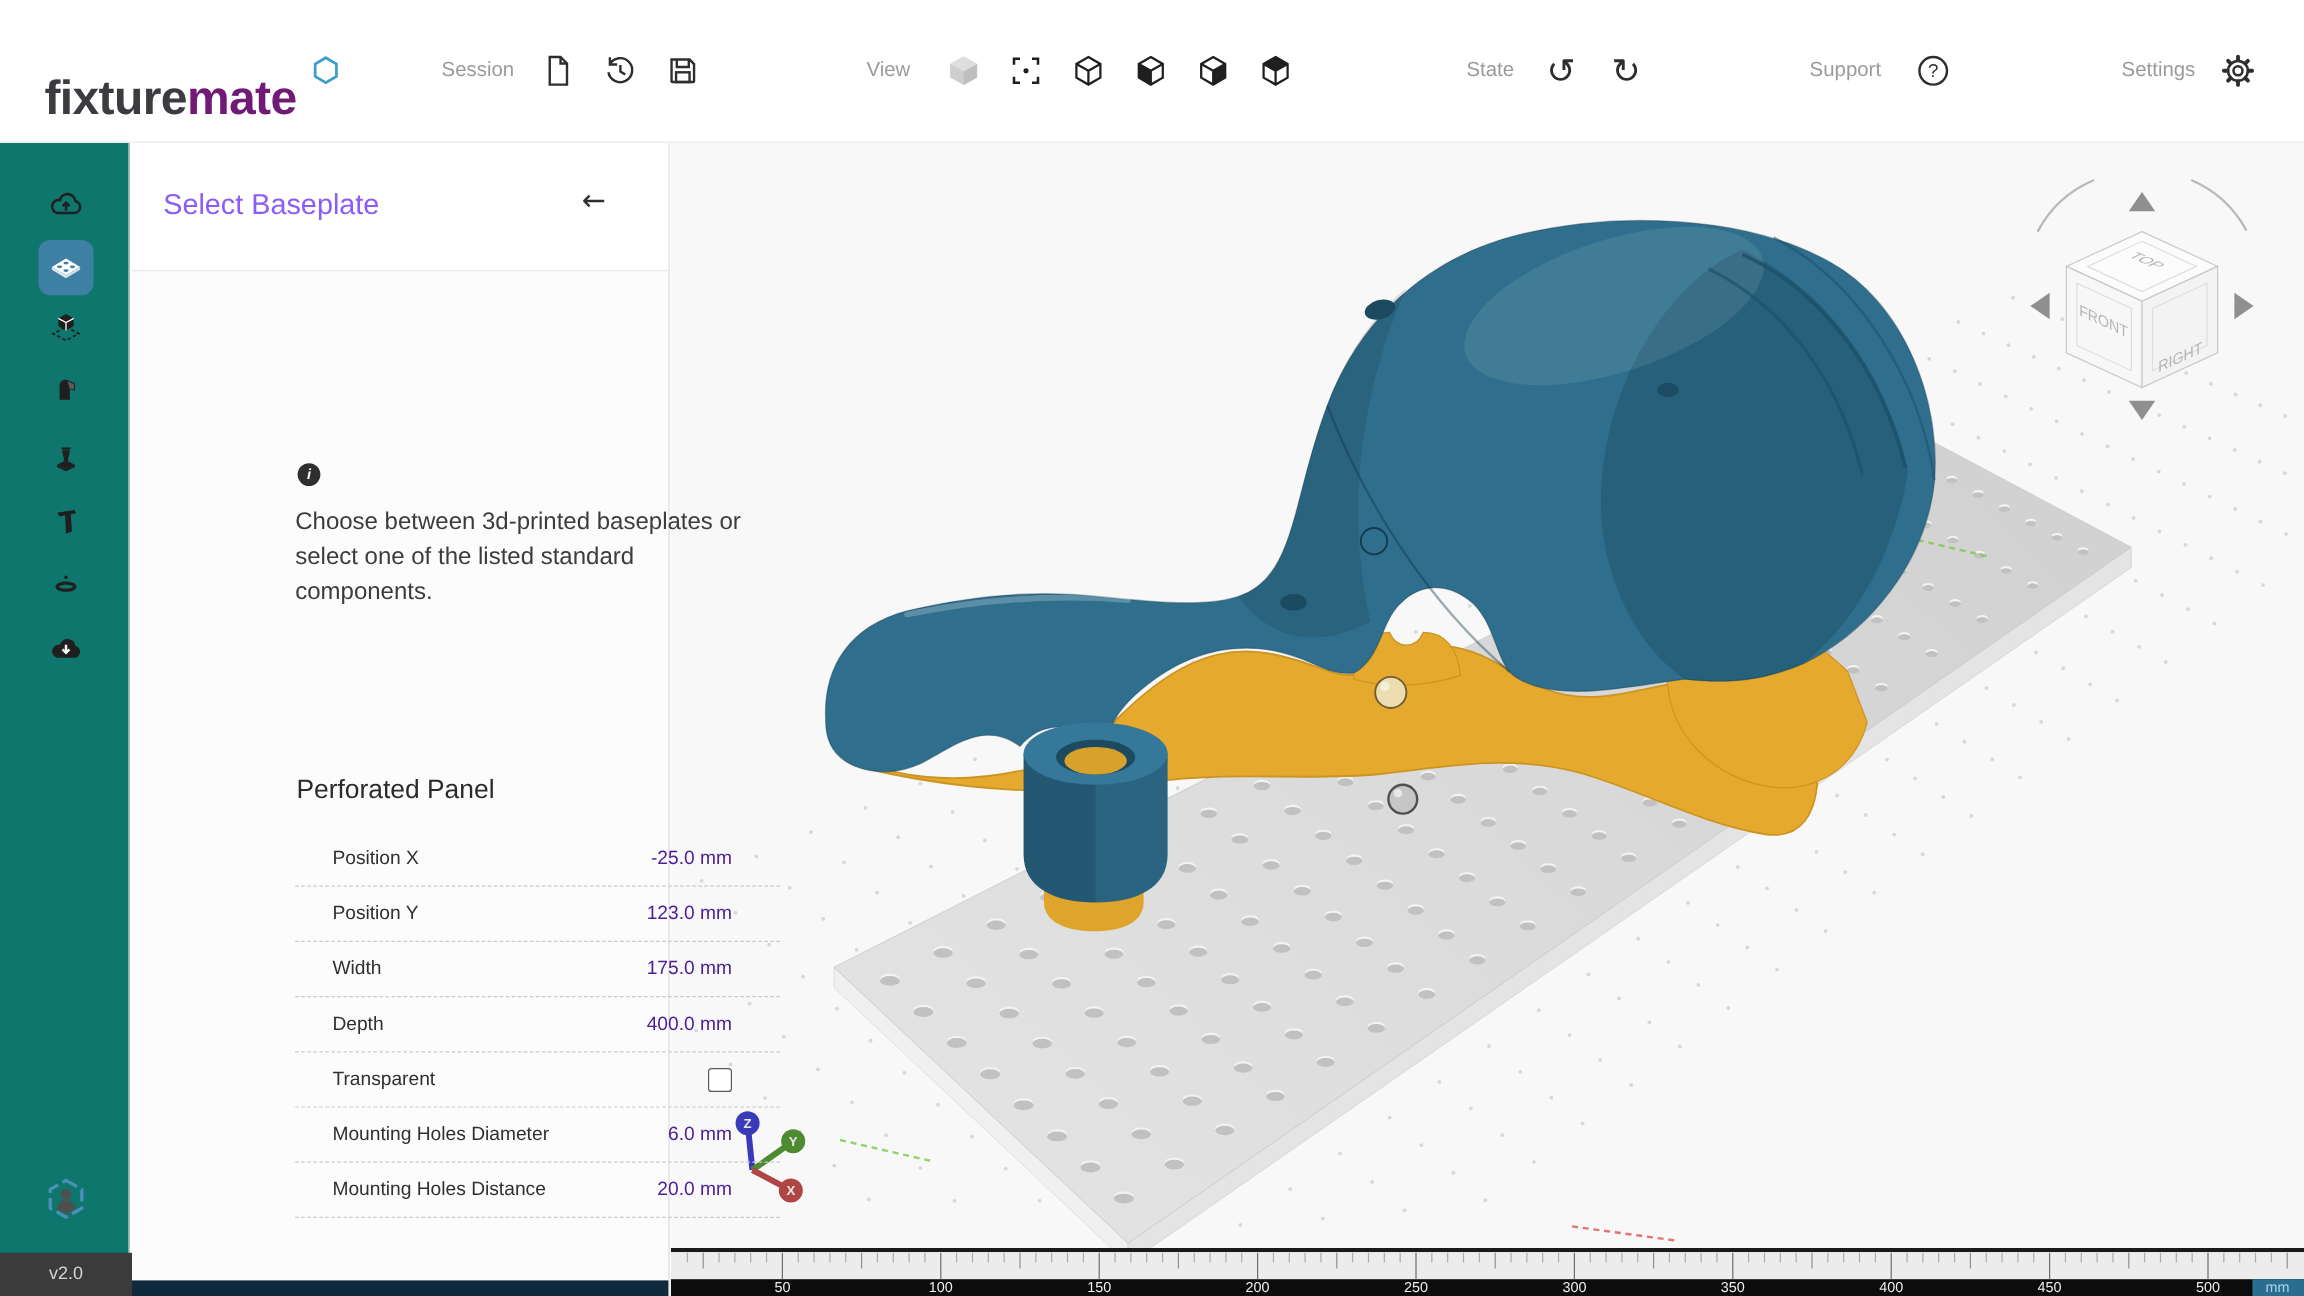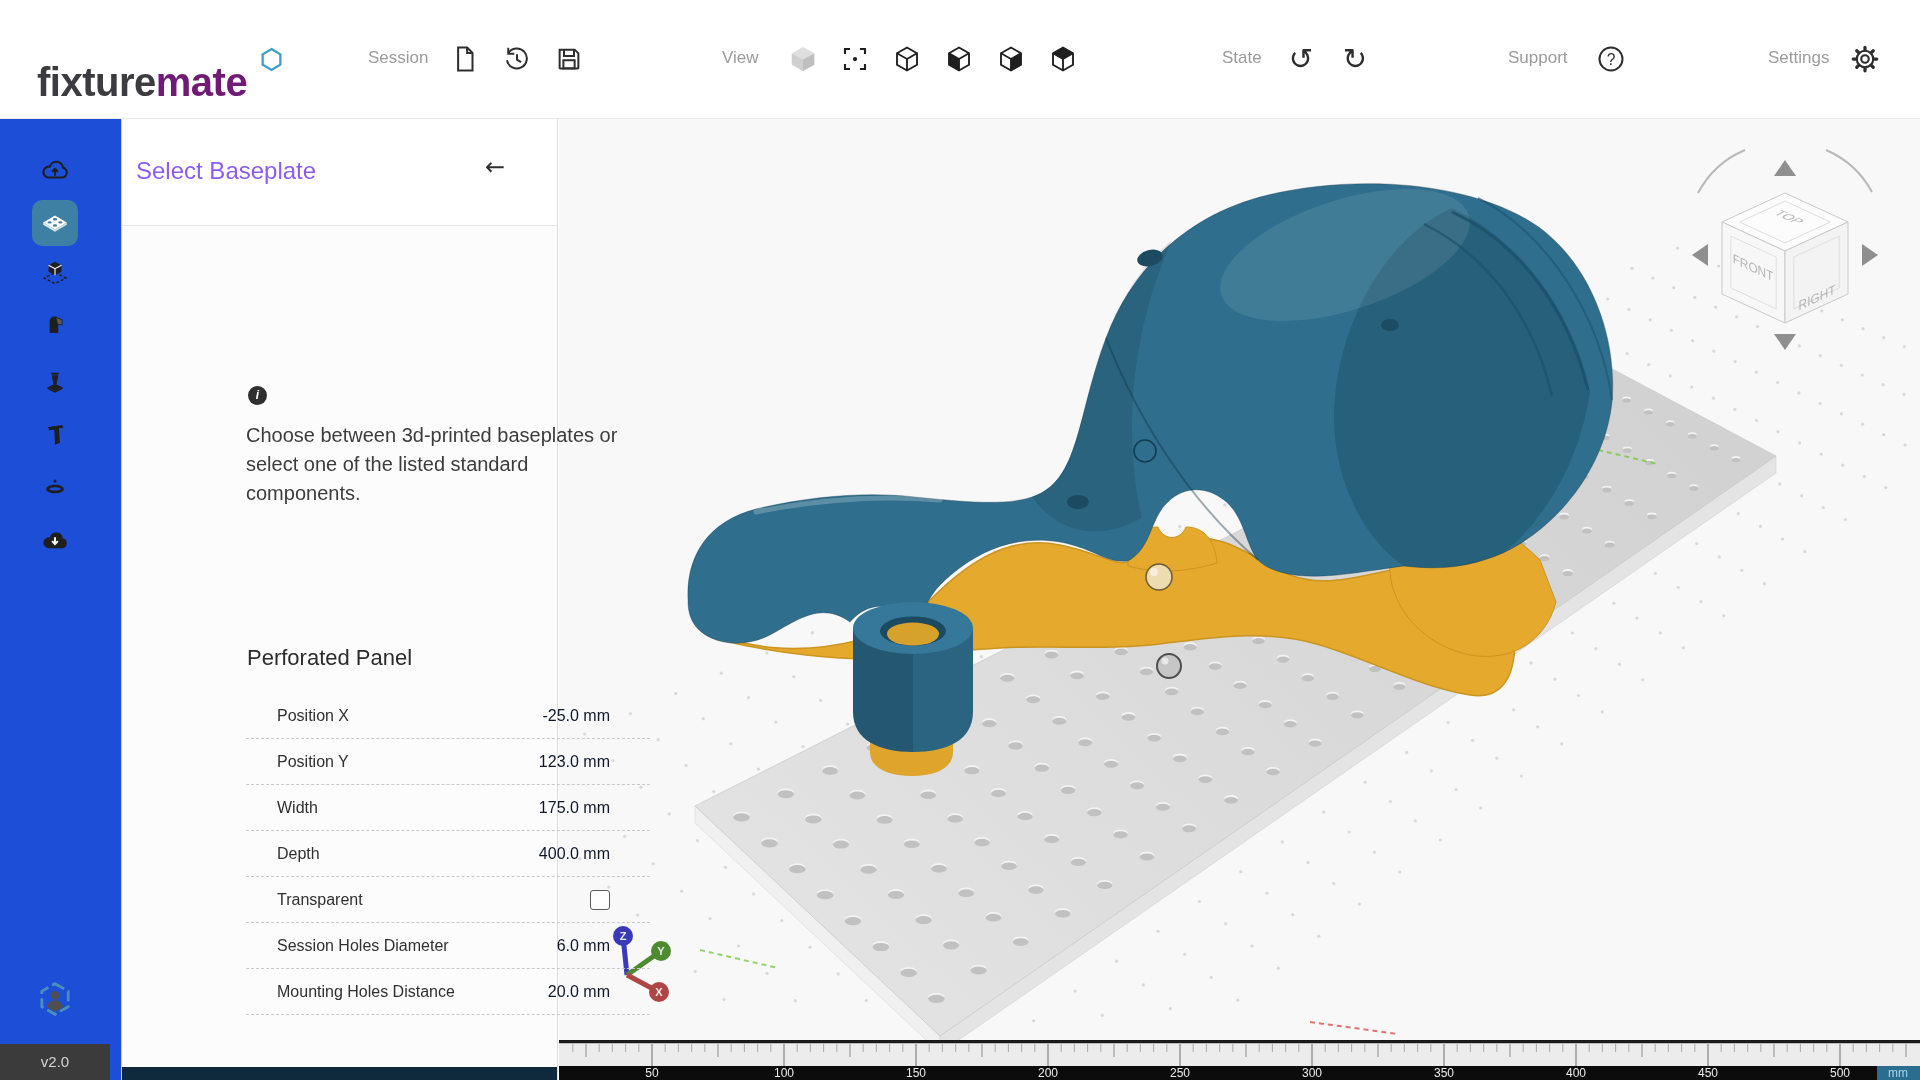--- a/index.html
+++ b/index.html
@@ -15,22 +15,22 @@
   .brand .b2 { color:#701a75; font-weight:600; }
   .brand .bhex { display:inline-block; vertical-align:24px; margin-left:2px; }
   .hlabel { position:absolute; top:48px; font-size:17px; color:#9b9b9b; }
   .hicon { position:absolute; top:42px; width:34px; height:34px; cursor:pointer;
     display:flex; align-items:center; justify-content:center; }
   .hicon svg { width:30px; height:30px; }
   .hglyph { font-family:"DejaVu Sans", sans-serif; font-size:29px; color:#2e2e2e;
     line-height:34px; }
 
   
-  .iconbar { position:absolute; left:0; top:119px; width:122px; height:961px;
-    background:#1d4ed8; border-right:1px solid #d2d2d2; z-index:4; }
+  .iconbar { position:absolute; left:0; top:119px; width:108px; height:961px;
+    background:#0f766e; border-right:1px solid #d2d2d2; z-index:4; }
   .sitem { position:absolute; left:32px; width:46px; height:46px; border-radius:10px;
     display:flex; align-items:center; justify-content:center; cursor:pointer; }
   .sitem svg { width:30px; height:30px; }
   .sitem.active { background:#3e7fa4; }
   .avatar { position:absolute; left:36px; top:861px; width:38px; height:38px; cursor:pointer; }
   .versionbox { position:absolute; left:0; bottom:0; width:110px; height:36px;
     background:#3b3b3b; color:#d5d5d5; font-size:15px; text-align:center;
     line-height:36px; }
 
   
@@ -47,21 +47,21 @@
   .panel-desc { position:absolute; left:136px; top:302px; width:392px;
     font-size:20px; color:#3c3c3c; line-height:1.45; }
   .select-btn { position:absolute; left:137px; top:391px; width:186px; height:53px;
     background:#e9e9e9; border:none; border-radius:6px; font-size:17px; color:#2c2c2c;
     font-family:"Liberation Sans", sans-serif; cursor:pointer; }
   .section-title { position:absolute; left:137px; top:526px; font-size:22px; color:#2b2b2b; }
   .prop-list { position:absolute; left:136px; top:574px; width:404px; }
   .prop-row { height:46px; display:flex; align-items:center; padding-left:31px;
     padding-right:40px; border-bottom:1px dashed #c9c9c9; }
   .prop-label { font-size:16px; color:#303030; flex:1; }
-  .prop-value { font-size:16px; color:#0f172a; }
+  .prop-value { font-size:16px; color:#4c1d95; }
   .checkbox { width:20px; height:20px; border:1.5px solid #5a5a5a; border-radius:3px;
     background:#fff; cursor:pointer; }
   .panel-bottombar { position:absolute; left:0; bottom:0; width:100%; height:13px;
     background:#0f2a3d; }
 
   
   .viewport { position:absolute; left:559px; top:119px; width:1361px; height:961px;
     background:#f8f8f8; z-index:1; }
   #scene { position:absolute; left:0; top:0; width:1361px; height:921px; display:block; }
   #ruler { position:absolute; left:0; bottom:0; width:1361px; height:40px; display:block; }
@@ -271,21 +271,21 @@
       </div>
       <div class="prop-row">
         <span class="prop-label">Depth</span>
         <span class="prop-value">400.0 mm</span>
       </div>
       <div class="prop-row">
         <span class="prop-label">Transparent</span>
         <span class="checkbox"></span>
       </div>
       <div class="prop-row">
-        <span class="prop-label">Session Holes Diameter</span>
+        <span class="prop-label">Mounting Holes Diameter</span>
         <span class="prop-value">6.0 mm</span>
       </div>
       <div class="prop-row">
         <span class="prop-label">Mounting Holes Distance</span>
         <span class="prop-value">20.0 mm</span>
       </div>
     </div>
   <div class="panel-bottombar"></div>
 </div>
 

